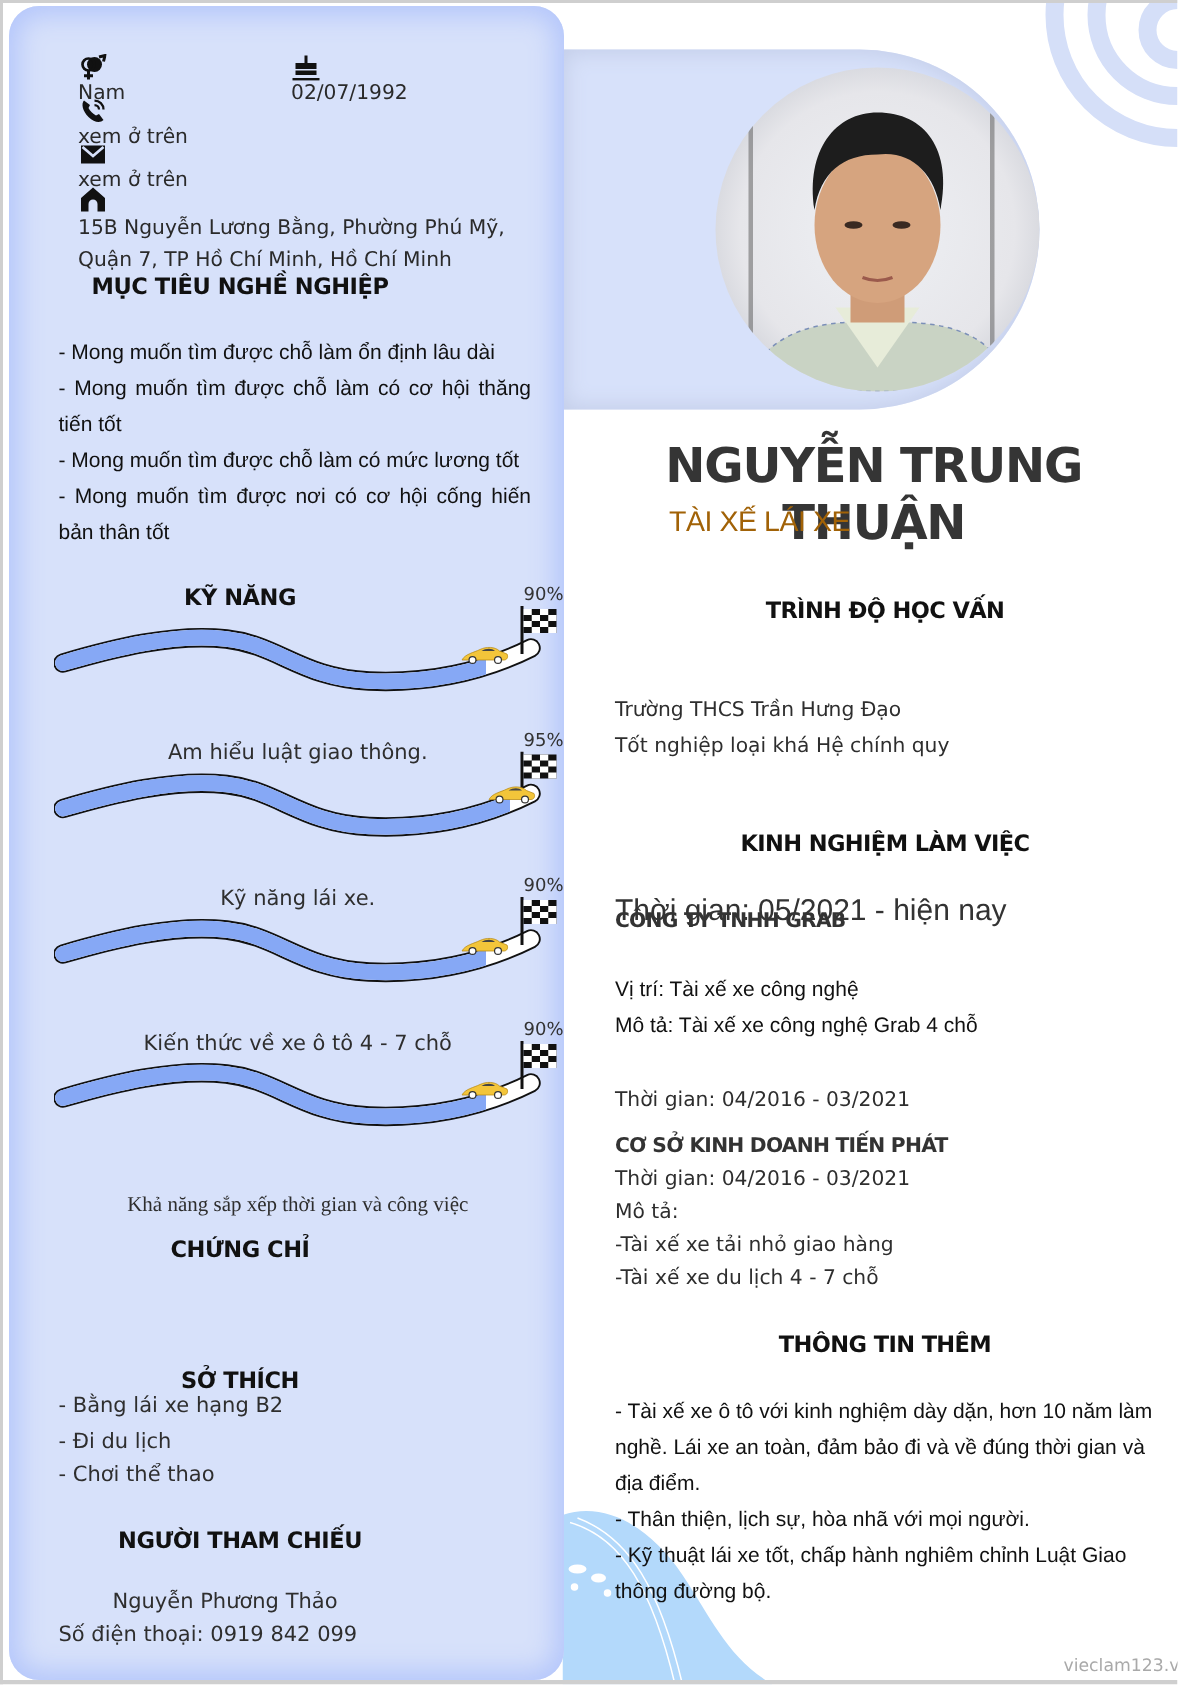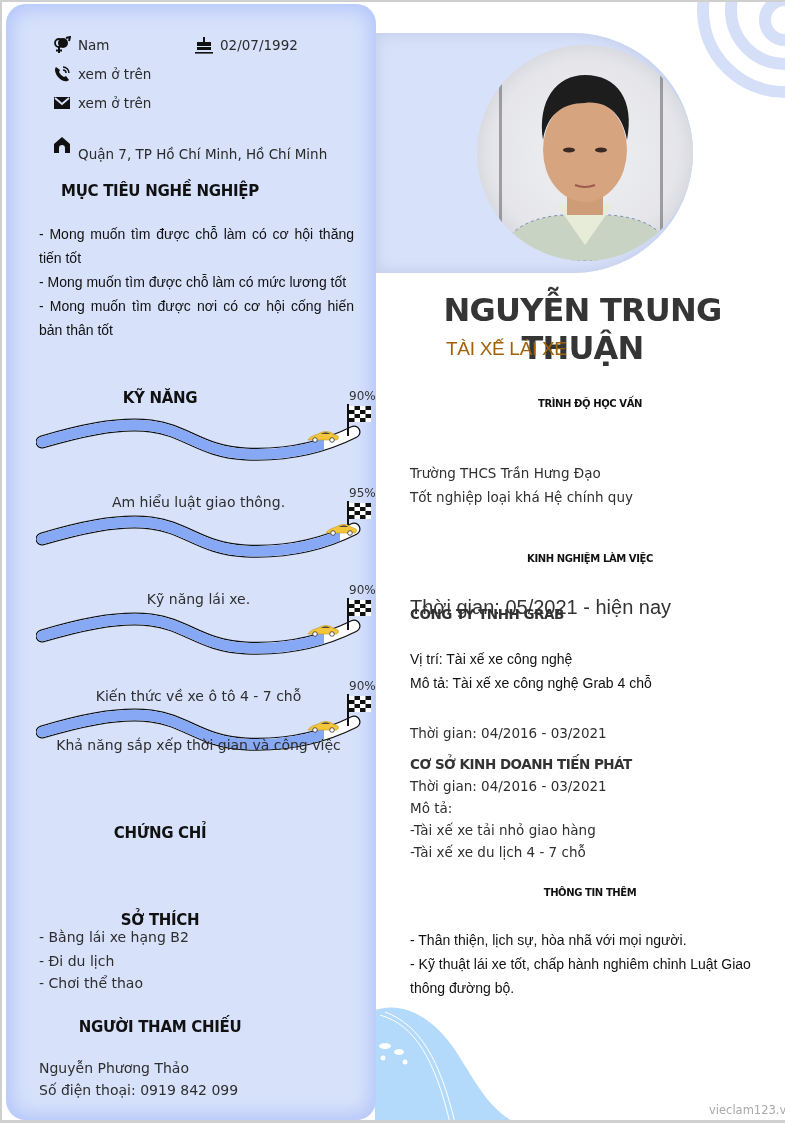--- a/index.html
+++ b/index.html
@@ -2,34 +2,34 @@
 <html><head>
 <meta charset="utf-8">
 <style>
   html, body { margin:0; padding:0; }
   body { width:785px; height:1123px; position:relative; overflow:hidden; background:#ffffff; font-family:"Liberation Sans", sans-serif; color:#222; }
   .page-border { position:absolute; left:0; top:0; width:785px; height:1123px; box-sizing:border-box; border-top:2px solid #cfcfcf; border-left:2px solid #cfcfcf; border-bottom:3px solid #cfcfcf; pointer-events:none; z-index:20; }
 
   
   .sidebar { position:absolute; left:6px; top:4px; width:370px; height:1116px; background:#d7e1fa; border-radius:20px; box-shadow: inset 0 0 18px 6px #b4c6fb; z-index:2; }
   .s-abs { position:absolute; }
-  .info-row { position:absolute; display:flex; align-items:center; font-family:"DejaVu Sans", sans-serif; font-size:13.5px; color:#2a2a2a; }
+  .info-row { position:absolute; display:flex; align-items:flex-start; font-family:"DejaVu Sans", sans-serif; font-size:13.5px; color:#2a2a2a;flex-direction:column; }
   .info-row .ic { width:20px; height:18px; margin-right:6px; flex:none; display:flex; align-items:center; justify-content:center; }
   .sec-title { position:absolute; left:6px; width:308px; text-align:center; font-family:"DejaVu Sans", sans-serif; font-weight:bold; font-size:15px; color:#111; letter-spacing:-0.3px; }
   .goal-text { position:absolute; left:39px; width:315px; font-size:14px; line-height:24px; color:#111; text-align:justify; }
   .skill-label { position:absolute; left:6px; width:385px; text-align:center; font-family:"DejaVu Sans", sans-serif; font-size:14px; color:#2e2e2e; }
   .pct { position:absolute; font-size:12px; color:#333; font-family:"DejaVu Sans", sans-serif; }
   .plain { position:absolute; left:39px; font-family:"DejaVu Sans", sans-serif; font-size:14px; line-height:22px; color:#2e2e2e; }
 
   
   .capsule { position:absolute; left:375px; top:33px; width:318px; height:240px; background:#d7e1fa; border-radius:0 120px 120px 0; box-shadow: inset 0 0 14px 2px #c3cde8; z-index:1; }
   .photo { position:absolute; left:477px; top:45px; width:216px; height:216px; border-radius:50%; overflow:hidden; background:radial-gradient(circle at 50% 50%, #eef0f4 0%, #e6e6ea 60%, #cfd1d8 80%, #b8bcc6 100%); z-index:3; }
   .name { position:absolute; left:385px; width:395px; top:291px; text-align:center; font-family:"DejaVu Sans", sans-serif; font-weight:bold; font-size:32px; letter-spacing:-0.8px; color:#353535; z-index:3; }
   .role { position:absolute; left:426px; top:338px; font-family:Liberation Sans, sans-serif; font-size:19px; color:#a16207; letter-spacing:-0.3px; z-index:3;margin-left:20px; }
-  .r-title { position:absolute; left:395px; width:390px; text-align:center; font-family:"DejaVu Sans", sans-serif; font-weight:bold; font-size:10px; color:#111; letter-spacing:-0.4px; z-index:3; }
+  .r-title { position:absolute; left:395px; width:390px; text-align:center; font-family:"DejaVu Sans", sans-serif; font-weight:bold; font-size:15px; color:#111; letter-spacing:-0.4px; z-index:3; }
   .r-text { position:absolute; left:410px; font-family:"DejaVu Sans", sans-serif; font-size:13.5px; color:#2e2e2e; line-height:24px; z-index:3; }
   .r-arial { position:absolute; left:410px; font-family:"Liberation Sans", sans-serif; font-size:14px; color:#111; line-height:24px; z-index:3; }
   .r-bold { position:absolute; left:410px; font-family:"DejaVu Sans", sans-serif; font-weight:bold; font-size:13.5px; color:#333; letter-spacing:-0.5px; z-index:3; }
   .more { position:absolute; left:410px; top:928px; width:362px; font-family:"Liberation Sans", sans-serif; font-size:14px; color:#111; line-height:24px; z-index:3; }
   .watermark { position:absolute; left:709px; top:1103px; font-family:"DejaVu Sans", sans-serif; font-size:11.5px; color:#a9a9a9; z-index:3; }
   .deco { position:absolute; z-index:0; }
 </style>
 </head>
 <body>
 
@@ -90,27 +90,28 @@
   </span>
   <span>xem ở trên</span>
 </div>
 <div class="info-row" style="left:52px;top:123px;z-index:3;line-height:21px;">
   <span class="ic" style="margin-top:1px;">
     <svg width="18" height="18" viewBox="0 0 18 18">
         <path d="M9,1 L17,8 L17,17 L12,17 L12,12 A3,3 0 0 0 6,12 L6,17 L1,17 L1,8 Z" fill="#111"></path>
       </svg>
   </span>
   <span>
-    <br>
+    <span>15B Nguyễn Lương Bằng, Phường Phú Mỹ,</span><br>
     <span>Quận 7, TP Hồ Chí Minh, Hồ Chí Minh</span>
   </span>
 </div>
 
 <div class="sec-title" style="top:182px;z-index:3;">MỤC TIÊU NGHỀ NGHIỆP</div>
 <div class="goal-text" style="top:222px;z-index:3;">
+  <div>- Mong muốn tìm được chỗ làm ổn định lâu dài</div>
   <div>- Mong muốn tìm được chỗ làm có cơ hội thăng tiến tốt</div>
   <div>- Mong muốn tìm được chỗ làm có mức lương tốt</div>
   <div>- Mong muốn tìm được nơi có cơ hội cống hiến bản thân tốt</div>
 </div>
 
 <div class="sec-title" style="top:389px;z-index:3;">KỸ NĂNG</div>
 
 <svg width="0" height="0" style="position:absolute">
   <defs>
     <path id="roadpath" d="M6,38 C40,28 80,18 115,22 C150,26 165,48 210,50 C255,52 290,42 318,28"></path>
@@ -172,31 +173,31 @@
 <div class="skill-label" style="top:688px;z-index:3;">Kiến thức về xe ô tô 4 - 7 chỗ</div>
 
 <div class="pct" style="left:349px;top:679px;z-index:3;">90%</div>
 <svg class="s-abs" style="left:36px;top:694px;z-index:3;" width="340" height="70" viewBox="0 0 340 70">
   <use href="#roadpath" fill="none" stroke="#111" stroke-width="13" stroke-linecap="round"></use>
   <use href="#roadpath" fill="none" stroke="#ffffff" stroke-width="10.5" stroke-linecap="round"></use>
   <use href="#roadpath" fill="none" stroke="#86a8f5" stroke-width="10.5" stroke-linecap="round" clip-path="url(#clip90)"></use>
   <use href="#flag" x="311" y="0"></use>
   <use href="#car" x="272" y="26"></use>
 </svg>
-<div class="skill-label" style="top:737px;z-index:3;">Khả năng sắp xếp thời gian và công việc</div>
+<div class="skill-label" style="top:796px;z-index:3;font-family:Liberation Serif, serif;">Khả năng sắp xếp thời gian và công việc</div>
 
 <div class="sec-title" style="top:824px;z-index:3;">CHỨNG CHỈ</div>
 <div class="plain" style="top:908px;z-index:3;margin-top:18px;">- Bằng lái xe hạng B2</div>
 
 <div class="sec-title" style="top:911px;z-index:3;">SỞ THÍCH</div>
 <div class="plain" style="top:950px;z-index:3;">- Đi du lịch</div>
 <div class="plain" style="top:972px;z-index:3;">- Chơi thể thao</div>
 
 <div class="sec-title" style="top:1018px;z-index:3;">NGƯỜI THAM CHIẾU</div>
-<div class="plain" style="top:1057px;z-index:3;">Nguyễn Phương Thảo</div>
+<div class="plain" style="top:1057px;z-index:3;margin-left:36px;">Nguyễn Phương Thảo</div>
 <div class="plain" style="top:1079px;z-index:3;">Số điện thoại: 0919 842 099</div>
 
 <div class="capsule"></div>
 <div class="photo">
   <svg width="216" height="216" viewBox="0 0 216 216">
     <rect x="22" y="30" width="3" height="170" fill="#555" opacity="0.5"></rect>
     <rect x="183" y="30" width="3" height="170" fill="#555" opacity="0.5"></rect>
     <path d="M20,216 C30,175 70,168 108,170 C150,168 190,175 196,216 Z" fill="#c9d3c4"></path>
     <path d="M20,216 C30,175 70,168 108,170 C150,168 190,175 196,216 Z" fill="none" stroke="#7b8fb8" stroke-width="1" stroke-dasharray="3 3"></path>
     <path d="M80,160 L108,200 L136,160 Z" fill="#e7ecd9"></path>
@@ -224,18 +225,19 @@
 
 <div class="r-text" style="top:721px;">Thời gian: 04/2016 - 03/2021</div>
 <div class="r-bold" style="top:756px;">CƠ SỞ KINH DOANH TIẾN PHÁT</div>
 <div class="r-text" style="top:775px;line-height:22px;">Thời gian: 04/2016 - 03/2021</div>
 <div class="r-text" style="top:797px;line-height:22px;">Mô tả:</div>
 <div class="r-text" style="top:819px;line-height:22px;">-Tài xế xe tải nhỏ giao hàng</div>
 <div class="r-text" style="top:841px;line-height:22px;">-Tài xế xe du lịch 4 - 7 chỗ</div>
 
 <div class="r-title" style="top:887px;">THÔNG TIN THÊM</div>
 <div class="more">
+  <div>- Tài xế xe ô tô với kinh nghiệm dày dặn, hơn 10 năm làm nghề. Lái xe an toàn, đảm bảo đi và về đúng thời gian và địa điểm.</div>
   <div>- Thân thiện, lịch sự, hòa nhã với mọi người.</div>
   <div>- Kỹ thuật lái xe tốt, chấp hành nghiêm chỉnh Luật Giao thông đường bộ.</div>
 </div>
 
 <div class="watermark">vieclam123.vn</div>
 <div class="page-border"></div>
 
 </body></html>

